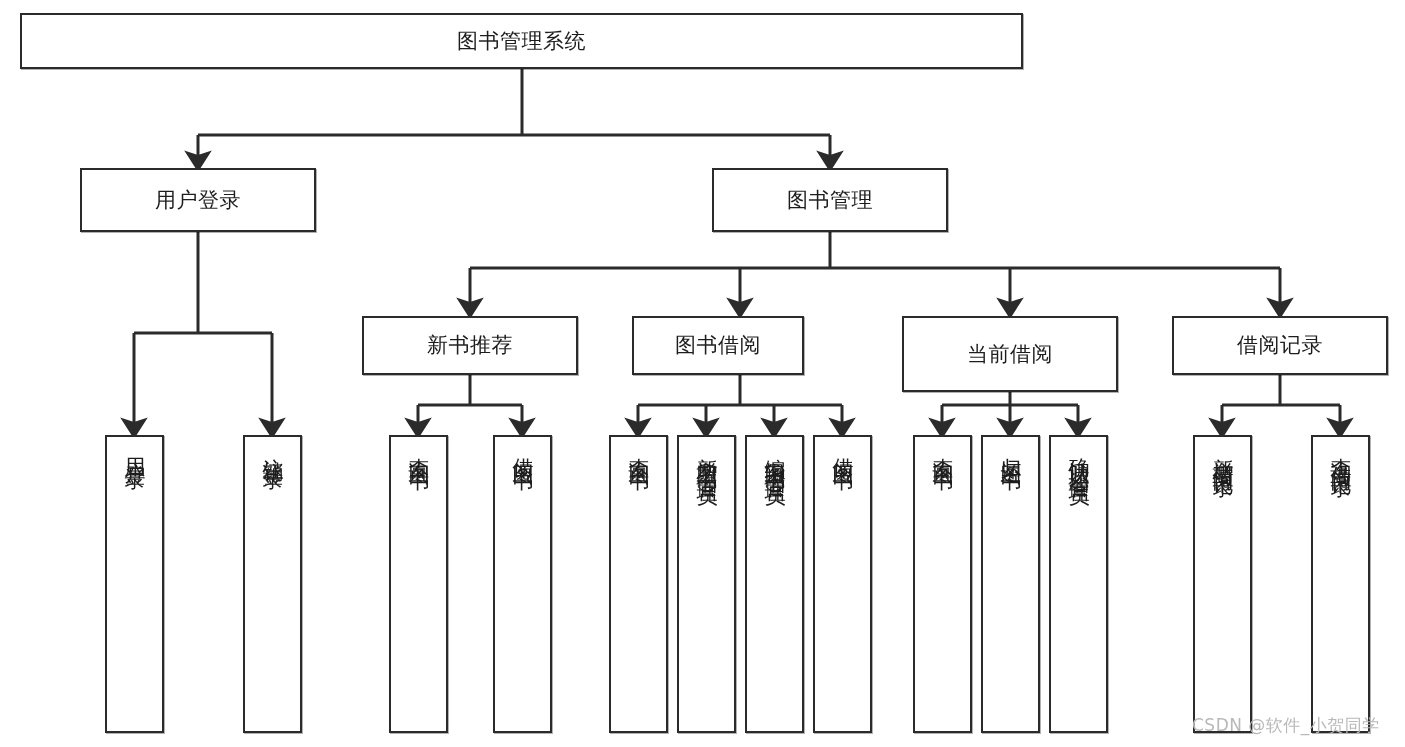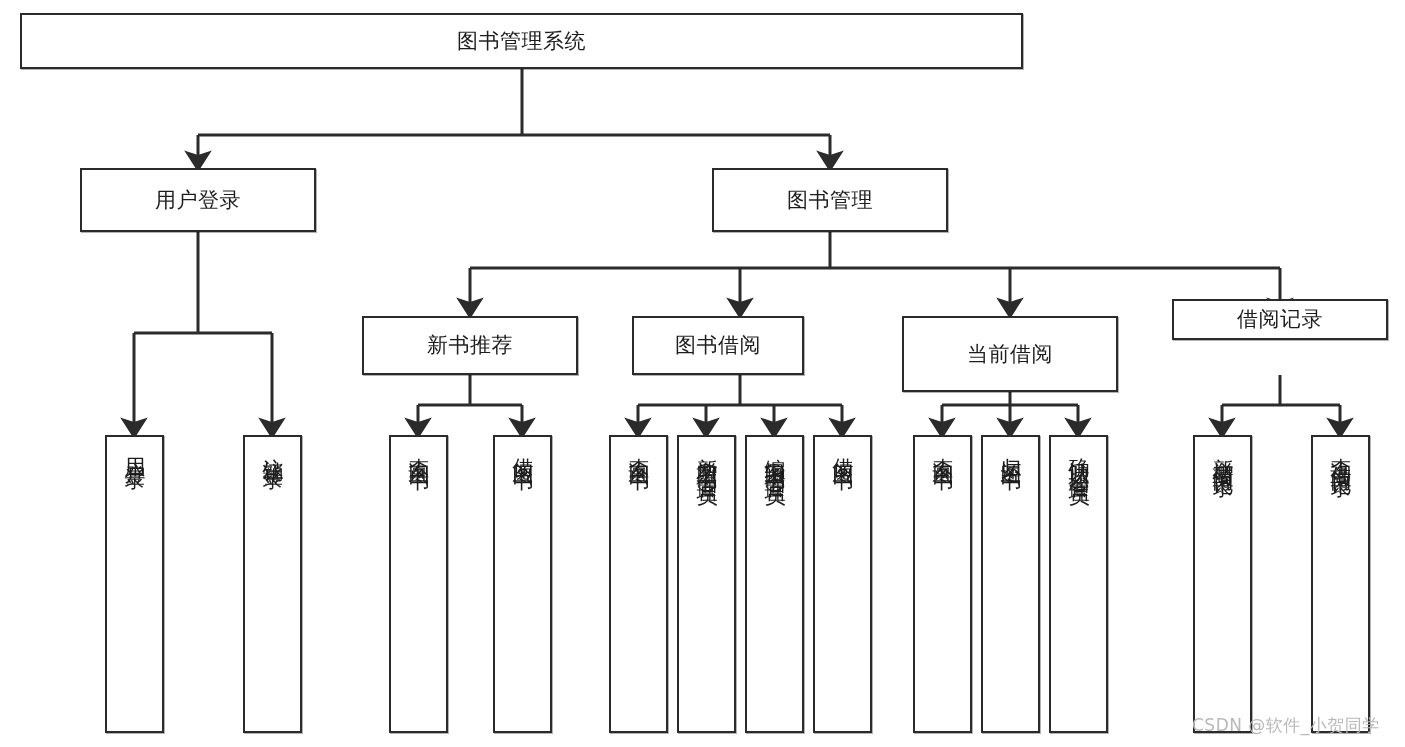--- a/index.html
+++ b/index.html
@@ -133,21 +133,21 @@
 
   <div class="node" style="left:362px; top:316px; width:216px; height:59px;">
     <span class="label">新书推荐</span>
   </div>
   <div class="node" style="left:632px; top:316px; width:172px; height:59px;">
     <span class="label">图书借阅</span>
   </div>
   <div class="node" style="left:902px; top:316px; width:216px; height:76px;">
     <span class="label">当前借阅</span>
   </div>
-  <div class="node" style="left:1172px; top:299px; width:216px; height:41px;">
+  <div class="node" style="left:1172px; top:316px; width:216px; height:59px;">
     <span class="label">借阅记录</span>
   </div>
 
   <div class="node vert" style="left:105px; top:435px; width:59px; height:298px;">
     <span class="label">用户登录</span>
   </div>
   <div class="node vert" style="left:243px; top:435px; width:59px; height:298px;">
     <span class="label">注销登录</span>
   </div>
 

